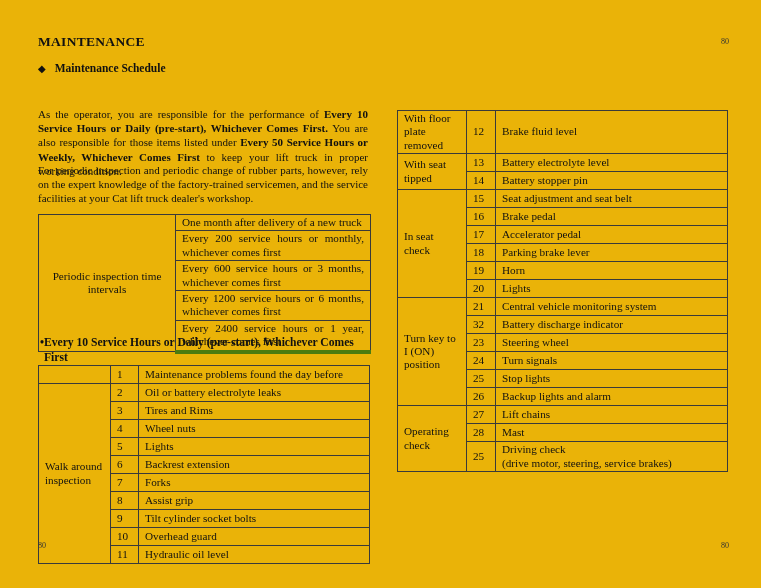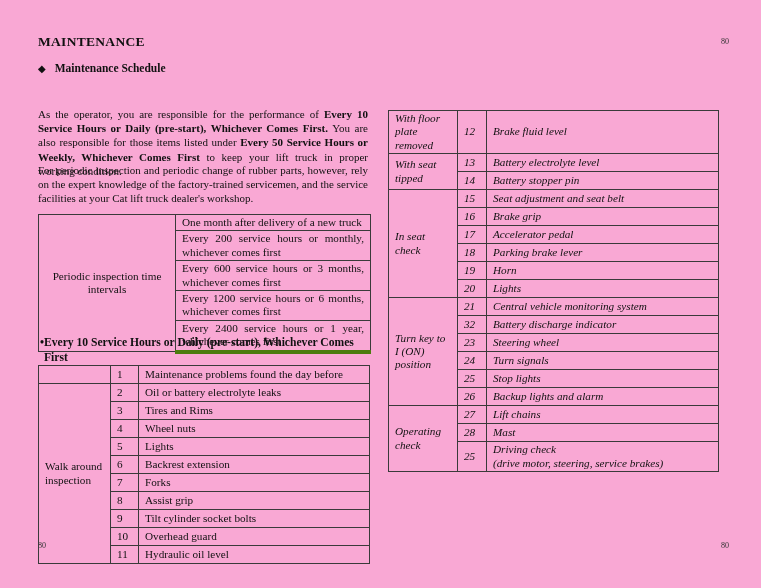--- a/index.html
+++ b/index.html
@@ -11,21 +11,21 @@
     height: 588px;
     background: #ffffff;
     font-family: "Liberation Serif", "DejaVu Serif", serif;
     color: #111111;
     position: relative;
     overflow: hidden;
   }
   .page {
     position: absolute;
     inset: 0;
-    background: #f9a8d4;
+    background: #eab308;
   }
 
   
   .doc-title {
     position: absolute;
     left: 38px;
     top: 34px;
     font-size: 13.5px;
     font-weight: bold;
     letter-spacing: 0.3px;
@@ -144,24 +144,23 @@
   
   #walk-table {
     left: 38px;
     top: 365px;
     width: 332px;
   }
   #walk-table td { height: 15px; }
 
   
   #check-table {
-    left: 388px;
+    left: 397px;
     top: 110px;
     width: 331px;
-    font-style: italic;
   }
   #check-table td { height: 15px; }
   td.tall2 { line-height: 12.8px; }
 </style>
 </head>
 <body>
 
 <div class="page">
 
   <div class="doc-title">MAINTENANCE</div>
@@ -285,21 +284,21 @@
           <td class="num">14</td>
           <td>Battery stopper pin</td>
         </tr>
         <tr>
           <td class="label" rowspan="6">In seat check</td>
           <td class="num">15</td>
           <td>Seat adjustment and seat belt</td>
         </tr>
         <tr>
           <td class="num">16</td>
-          <td>Brake grip</td>
+          <td>Brake pedal</td>
         </tr>
         <tr>
           <td class="num">17</td>
           <td>Accelerator pedal</td>
         </tr>
         <tr>
           <td class="num">18</td>
           <td>Parking brake lever</td>
         </tr>
         <tr>

